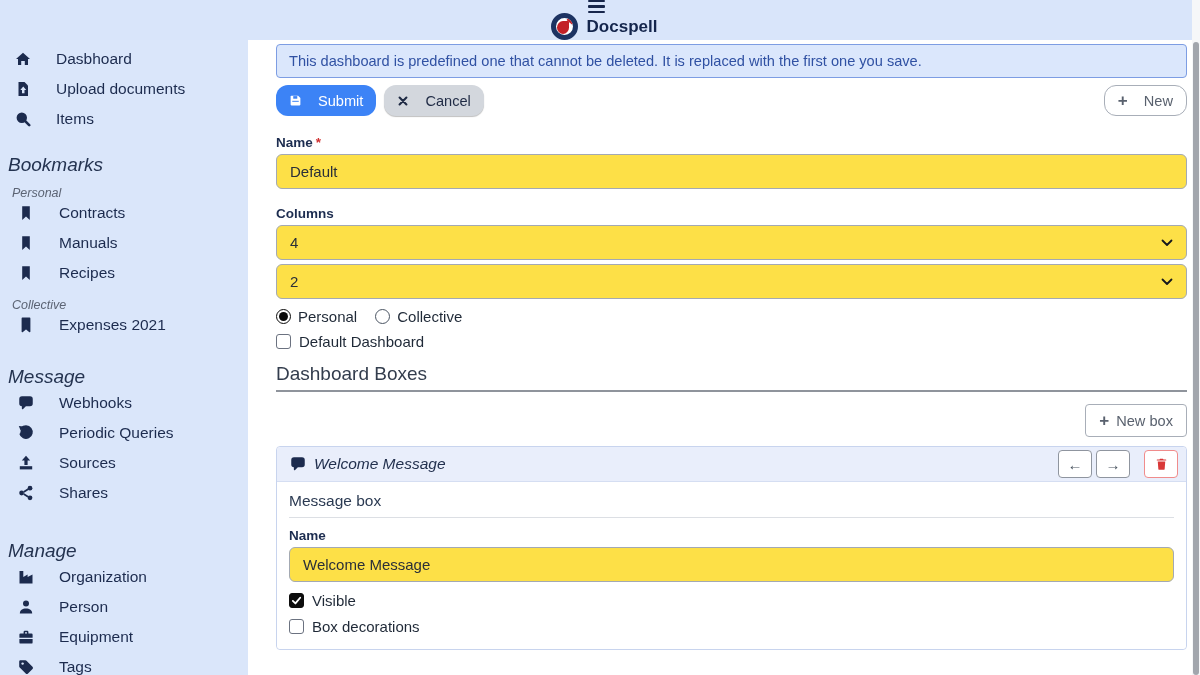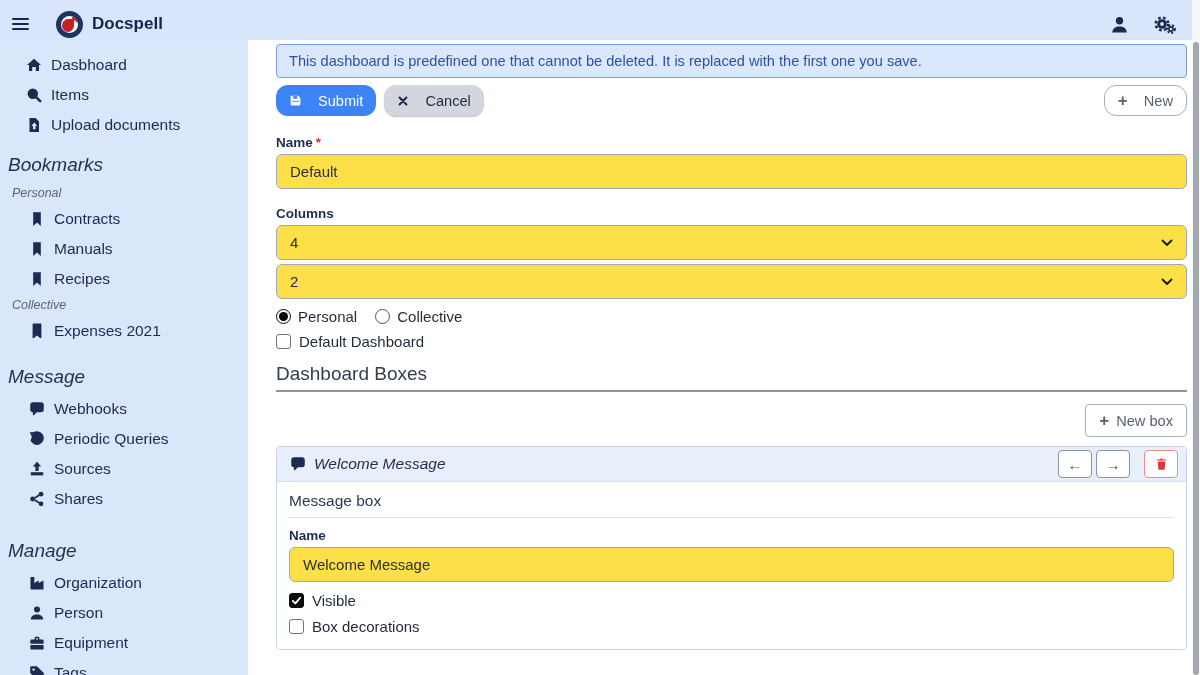--- a/index.html
+++ b/index.html
@@ -1,21 +1,21 @@
 <!DOCTYPE html>
 <html><head>
 <meta charset="utf-8">
 <style>
   * { box-sizing: border-box; margin: 0; padding: 0; }
   html,body { width:1200px; height:675px; overflow:hidden; }
   body { font-family:"Liberation Sans", sans-serif; background:#fff; position:relative; }
 
   
   .navbar { position:absolute; top:0; left:0; width:1192px; height:48px;
-    background:#d9e5fa; display:flex; align-items:center; }
+    background:#d9e5fa; display:flex; align-items:center;flex-direction:column; }
   .hamburger { width:40px; height:40px; display:flex; align-items:center; justify-content:center;
     cursor:pointer; }
   .hamburger .bars { width:17px; height:13px; display:flex; flex-direction:column; justify-content:space-between; }
   .hamburger .bars i { display:block; height:2.4px; background:#17264b; border-radius:1px; }
   .brand { display:flex; align-items:center; gap:9px; margin-left:16px; }
   .logo { width:27px; height:27px; border:5px solid #1d3362; border-radius:50%;
     background:#fff; position:relative; overflow:hidden; }
   .logo::after { content:""; position:absolute; width:12px; height:13px; left:1px; top:3px;
     background:#c32127; border-radius:50% 10% 50% 50%; }
   .logo::before { content:""; position:absolute; width:7px; height:7px; right:-2px; top:-2px;
@@ -26,22 +26,22 @@
   .nav-ic svg { fill:#1b2b4d; }
 
   
   .scrollbar { position:absolute; top:0; right:0; width:8px; height:675px; background:#f6f7f9; }
   .scrollbar .thumb { position:absolute; left:1px; right:1px; top:42px; bottom:0;
     background:#a2a6ad; border-radius:3px; }
 
   
   .sidebar { position:absolute; left:0; top:40px; width:248px; bottom:0;
     background:#dae6fa; padding-top:10px; overflow:hidden; }
-  .side-item { height:30px; display:flex; align-items:center; gap:9px; padding-left:14px;
-    font-size:15.5px; color:#1c2b4e; cursor:pointer;margin-left:11px; }
+  .side-item { height:30px; display:flex; gap:25px; padding-left:14px;
+    font-size:15.5px; color:#1c2b4e; cursor:pointer; }
   .side-item.sub { padding-left:17px; }
   .sicon { width:17px; height:17px; flex:0 0 17px; display:flex; align-items:center; justify-content:center; }
   .sicon svg { width:16px; height:16px; fill:#1c2b4e; }
   .side-header { font-size:19px; font-style:italic; color:#243350; padding-left:8px;
     height:34px; display:flex; align-items:center; }
   .side-sub { font-size:12.5px; font-style:italic; color:#5c6474; padding-left:12px;
     height:22px; display:flex; align-items:center; }
   .mt8 { margin-top:8px; } .mt14 { margin-top:14px; } .mt20 { margin-top:20px; }
 
   
@@ -142,35 +142,35 @@
   <div class="side-item">
     <span class="sicon">
       <svg viewBox="0 0 16 16">
           <path d="M8 1.8 L15 8 h-2 v6 H9.8 V10 H6.2 v4 H3 V8 H1 Z"></path>
         </svg>
     </span>
     <span>Dasbhoard</span>
   </div>
   <div class="side-item">
     <span class="sicon">
+      <svg viewBox="0 0 16 16">
+          <path d="M3.5 1 h6 L13 4.5 V15 H3.5 Z"></path>
+          <path fill="#dae6fa" d="M8.25 5.5 L11.2 9 H9.5 v3.2 H7 V9 H5.3 Z"></path>
+        </svg>
+    </span>
+    <span>Upload documents</span>
+  </div>
+  <div class="side-item">
+    <span class="sicon">
       <svg viewBox="0 0 16 16" fill="none" stroke="#1c2b4e" stroke-width="2">
           <circle cx="6.8" cy="6.8" r="4.2"></circle>
           <line x1="10.2" y1="10.2" x2="14.2" y2="14.2" stroke-width="2.6" stroke-linecap="round"></line>
         </svg>
     </span>
     <span>Items</span>
-  </div>
-  <div class="side-item">
-    <span class="sicon">
-      <svg viewBox="0 0 16 16">
-          <path d="M3.5 1 h6 L13 4.5 V15 H3.5 Z"></path>
-          <path fill="#dae6fa" d="M8.25 5.5 L11.2 9 H9.5 v3.2 H7 V9 H5.3 Z"></path>
-        </svg>
-    </span>
-    <span>Upload documents</span>
   </div>
 
   <div class="side-header mt8">Bookmarks</div>
   <div class="side-sub">Personal</div>
 
   <div class="side-item sub">
     <span class="sicon">
       <svg viewBox="0 0 16 16">
           <path d="M4.2 1.2 h7.6 V15 L8 11.6 4.2 15 Z"></path>
         </svg>

